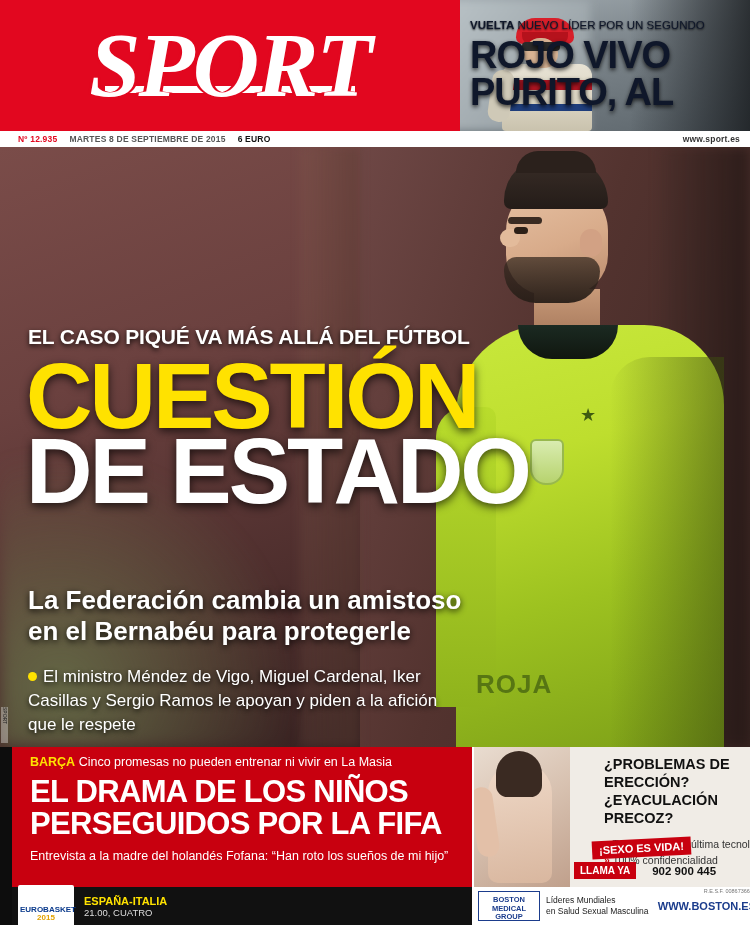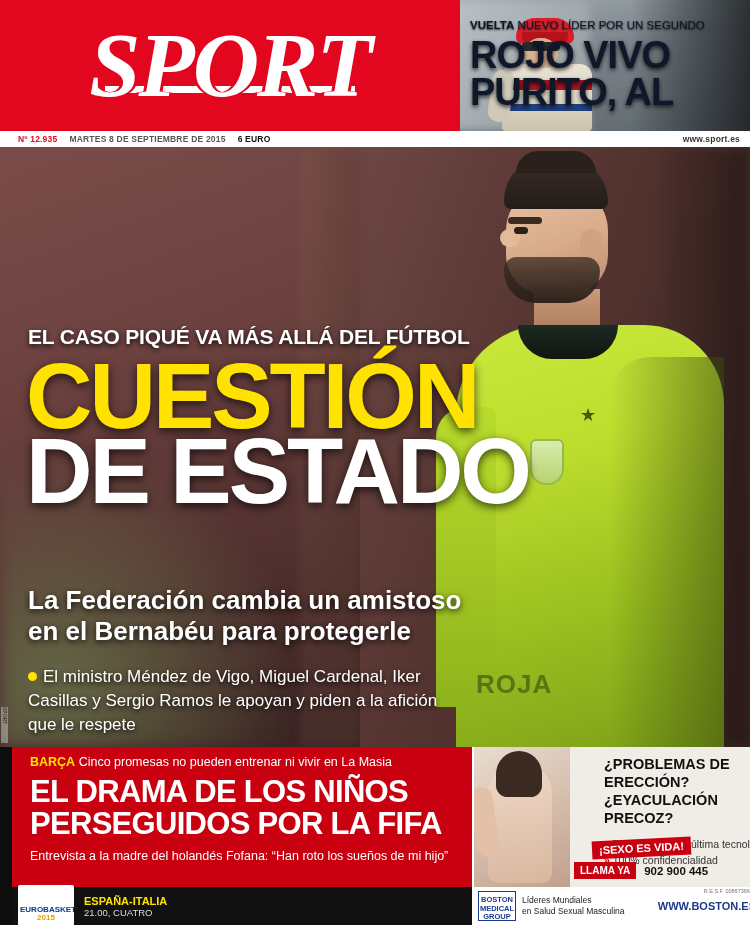--- a/index.html
+++ b/index.html
@@ -236,36 +236,36 @@
     position:absolute; left:118px; top:92px;
     background:#c8000f; color:#fff; font-weight:bold; font-size:11px;
     padding: 3px 7px; transform: rotate(-3deg);
   }
   .ad-cta {
     position:absolute; left:100px; top:114px; width:186px; height:19px;
     display:flex; align-items:center;
   }
   .ad-cta-btn { background:#c8000f; color:#fff; font-weight:bold; font-size:10px;
     padding: 3px 6px; }
-  .ad-cta-num { margin-left:8px; font-weight:bold; font-size:11.5px; color:#111; }
+  .ad-cta-num { margin-left:16px; font-weight:bold; font-size:11.5px; color:#111; }
 
   .foot-row { position:absolute; left:0; top:140px; width:750px; height:38px; background:#fff; }
   .foot-left { position:absolute; left:0; top:0; width:460px; height:38px; background:#111; color:#fff;
     display:flex; align-items:center; }
   .eb-logo { margin-left:6px; width:56px; height:32px; background:#fff; color:#0a3a8c;
     font-weight:bold; font-size:8px; line-height:1.05; padding:21px 2px; text-align:center; border-radius:2px;}
   .eb-logo .y { color:#e2a200; }
   .fl-match { margin-left:10px; }
   .fl-match .m1 { font-size:11px; font-weight:bold; color:#ffe200; }
   .fl-match .m2 { font-size:9.5px; color:#ddd; }
   .fl-title { margin-left:14px; font-weight:bold; font-size:19px; letter-spacing:-.4px; }
 
   .foot-right { position:absolute; left:462px; top:0; width:288px; height:38px; background:#fff;
     display:flex; align-items:center; }
-  .bm-logo { margin-left:4px; width:38px; height:30px; border:1px solid #1b3c8c; color:#1b3c8c;
+  .bm-logo { margin-left:4px; width:62px; height:30px; border:1px solid #1b3c8c; color:#1b3c8c;
     font-size:7.5px; font-weight:bold; text-align:center; line-height:1.15; padding-top:4px;}
   .bm-txt { margin-left:6px; font-size:8.5px; color:#222; line-height:1.3; }
   .bm-web { margin-left:auto; margin-right:6px; font-size:11px; font-weight:bold; color:#1b3c8c; }
   .bm-ref { position:absolute; right:6px; top:1px; font-size:5.5px; color:#777; }
 </style>
 </head>
 <body>
 
 <div class="page">
 

